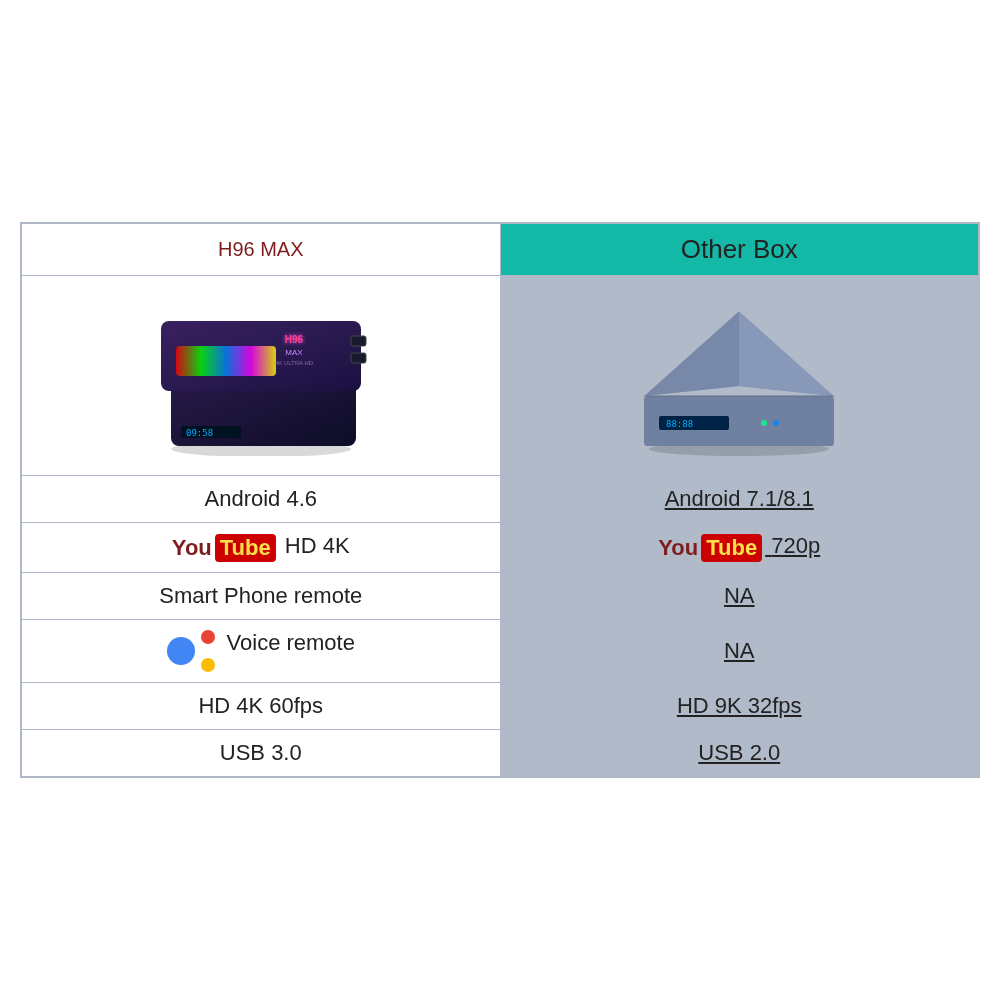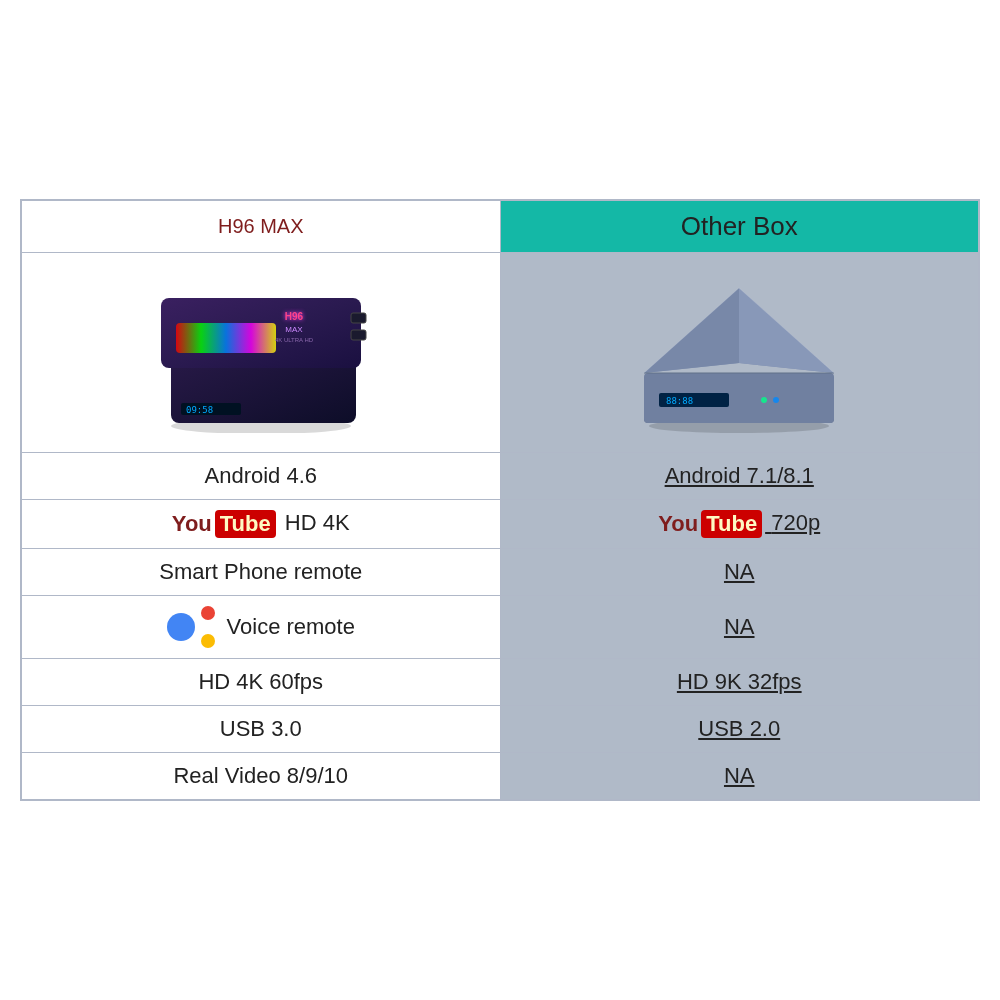--- a/index.html
+++ b/index.html
@@ -68,21 +68,21 @@
       gap: 0;
       vertical-align: middle;
     }
     .yt-you {
       font-size: 22px;
       font-weight: bold;
       color: #7f1d1d;
     }
     .yt-tube {
       background: #cc0000;
-      color: #fef9c3;
+      color: #fde047;
       font-size: 22px;
       font-weight: bold;
       padding: 1px 5px;
       border-radius: 4px;
       margin: 0 3px;
     }
 
     
     .google-assistant {
       display: inline-flex;
@@ -111,21 +111,20 @@
       margin-top: 14px;
     }
     .ga-dots-small {
       display: flex;
       flex-direction: column;
       align-items: flex-start;
     }
 
     .voice-cell-content {
       display: flex;
-      align-items: center;
       justify-content: center;
       gap: 4px;
     }
   </style>
 </head>
 <body>
 
 <table class="comparison-table">
   <thead>
     <tr>
@@ -251,18 +250,14 @@
     <tr>
       <td class="cell-left">HD 4K 60fps</td>
       <td class="cell-right">HD 9K 32fps</td>
     </tr>
 
     <tr>
       <td class="cell-left">USB 3.0</td>
       <td class="cell-right">USB 2.0</td>
     </tr>
 
-    <tr>
-      <td class="cell-left">Real Video 8/9/10</td>
-      <td class="cell-right">NA</td>
-    </tr>
   </tbody>
 </table>
 
 </body></html>

